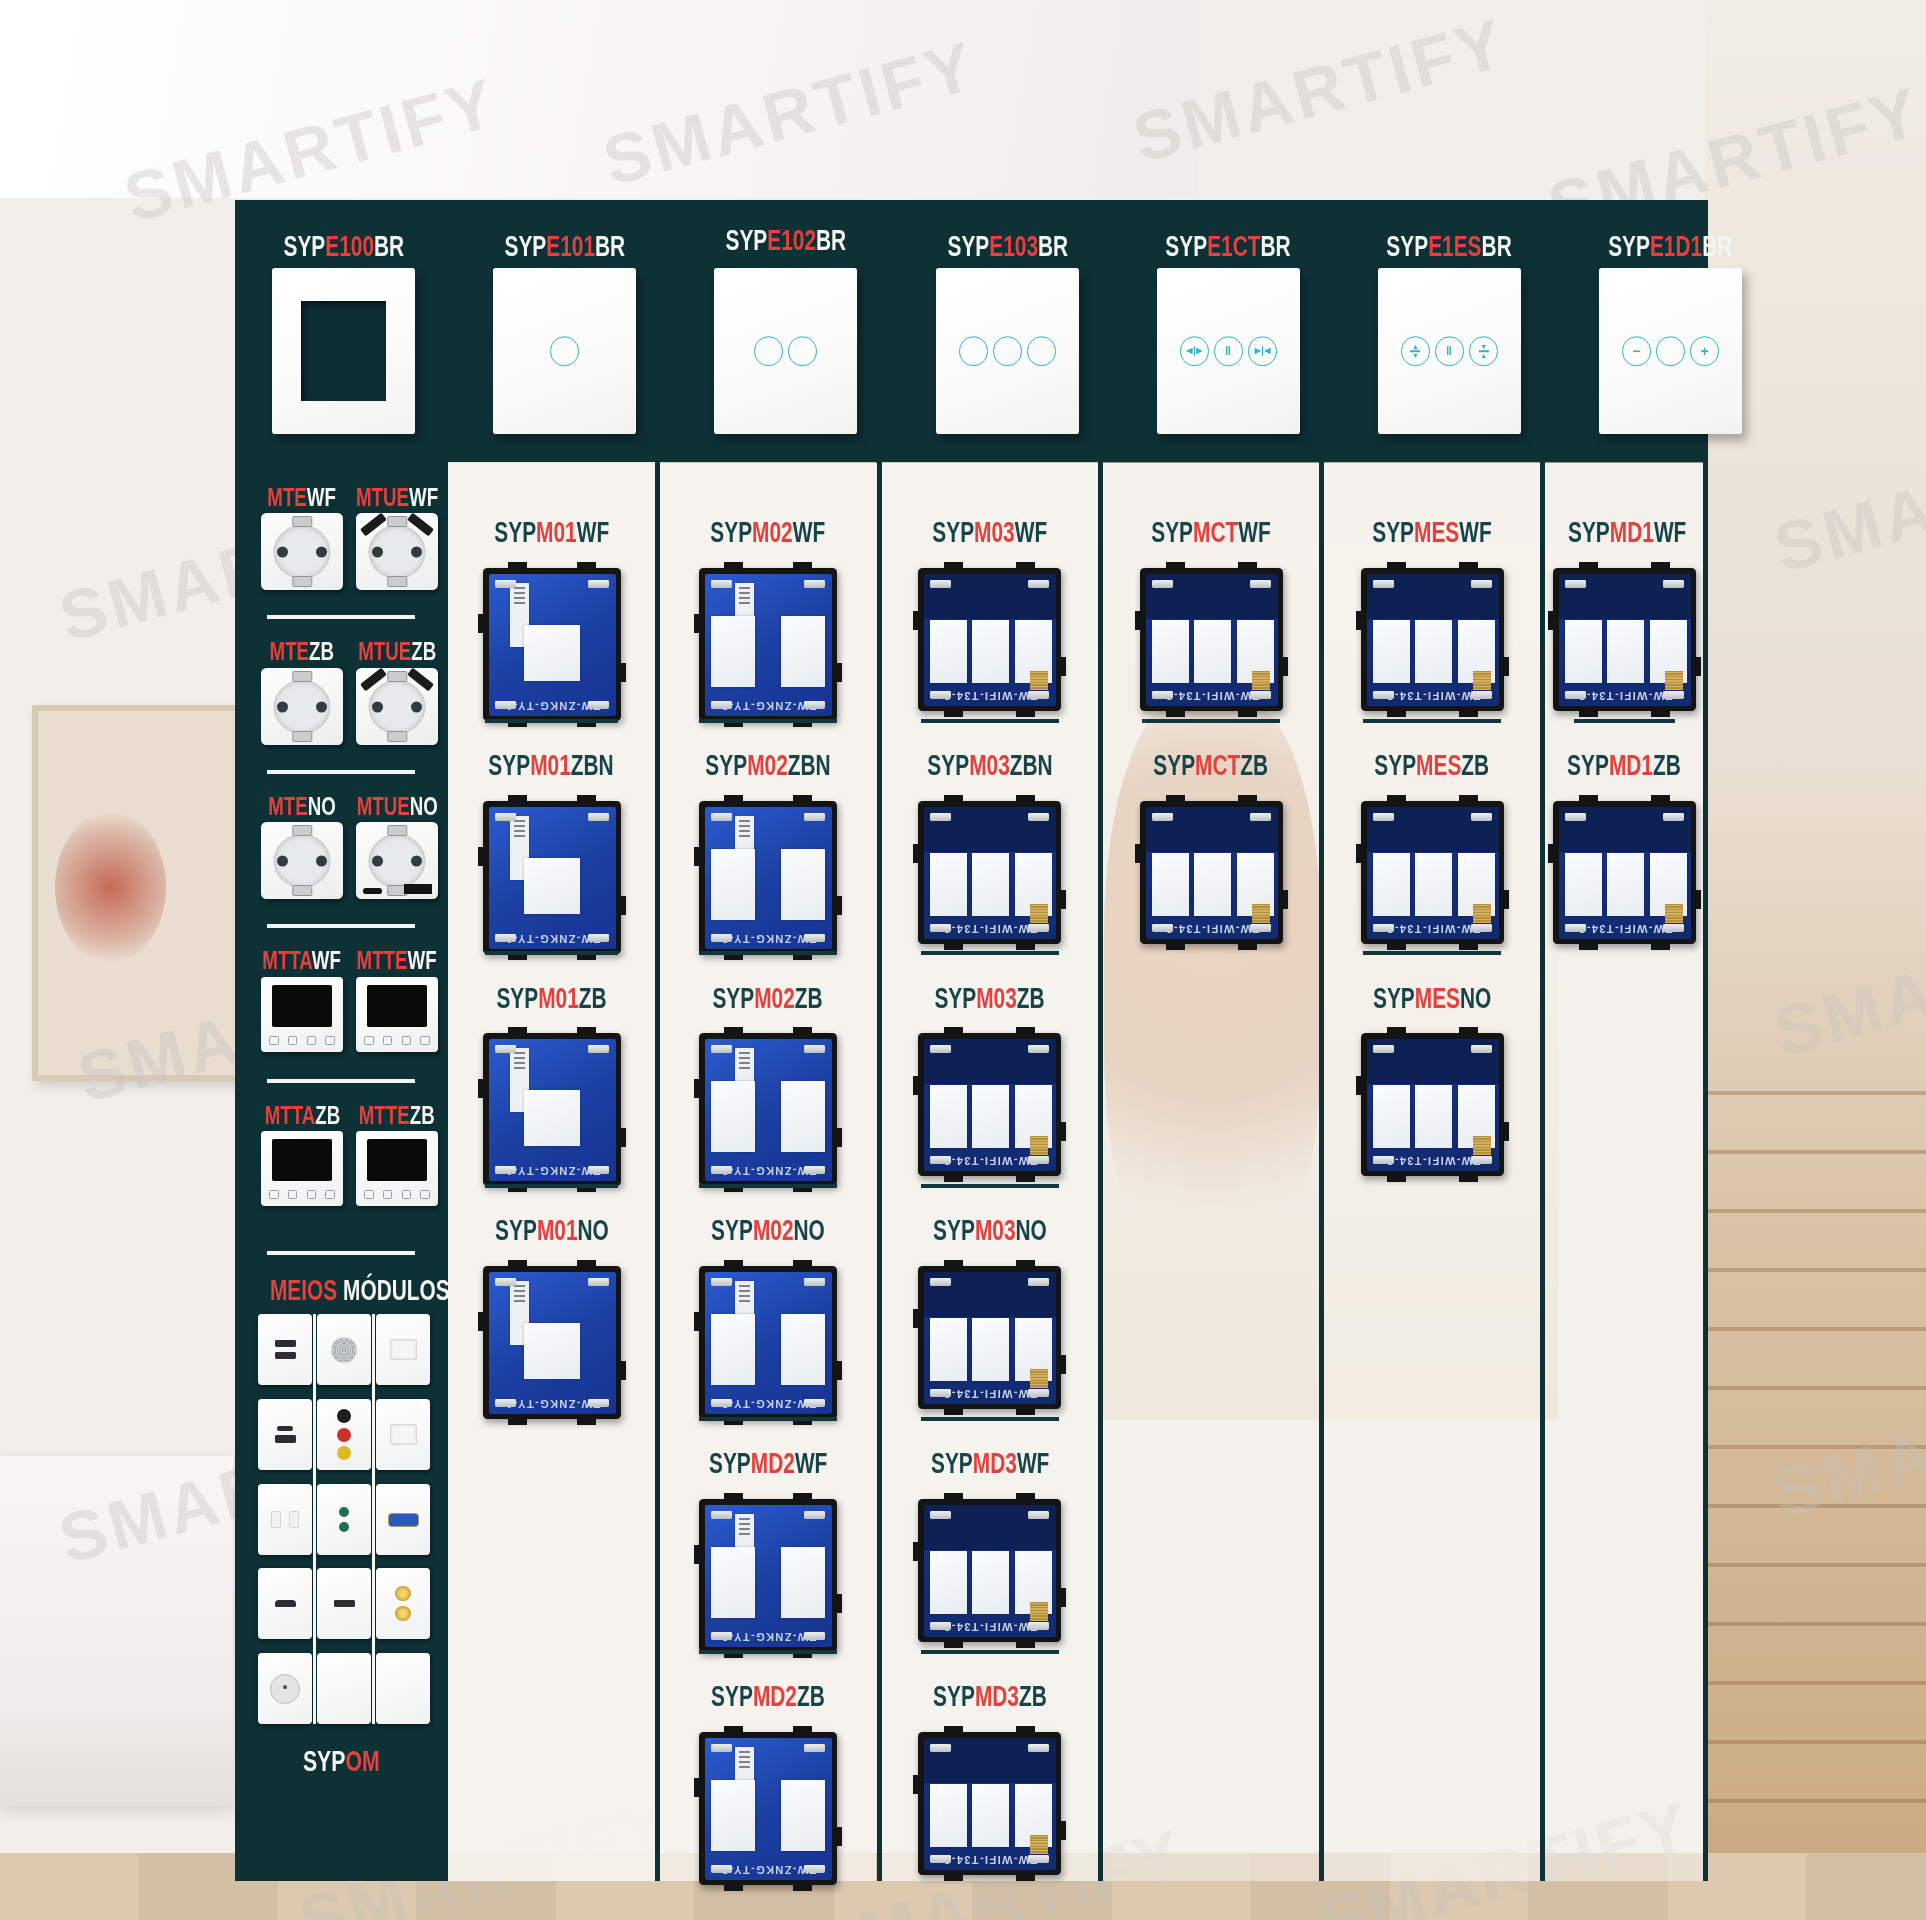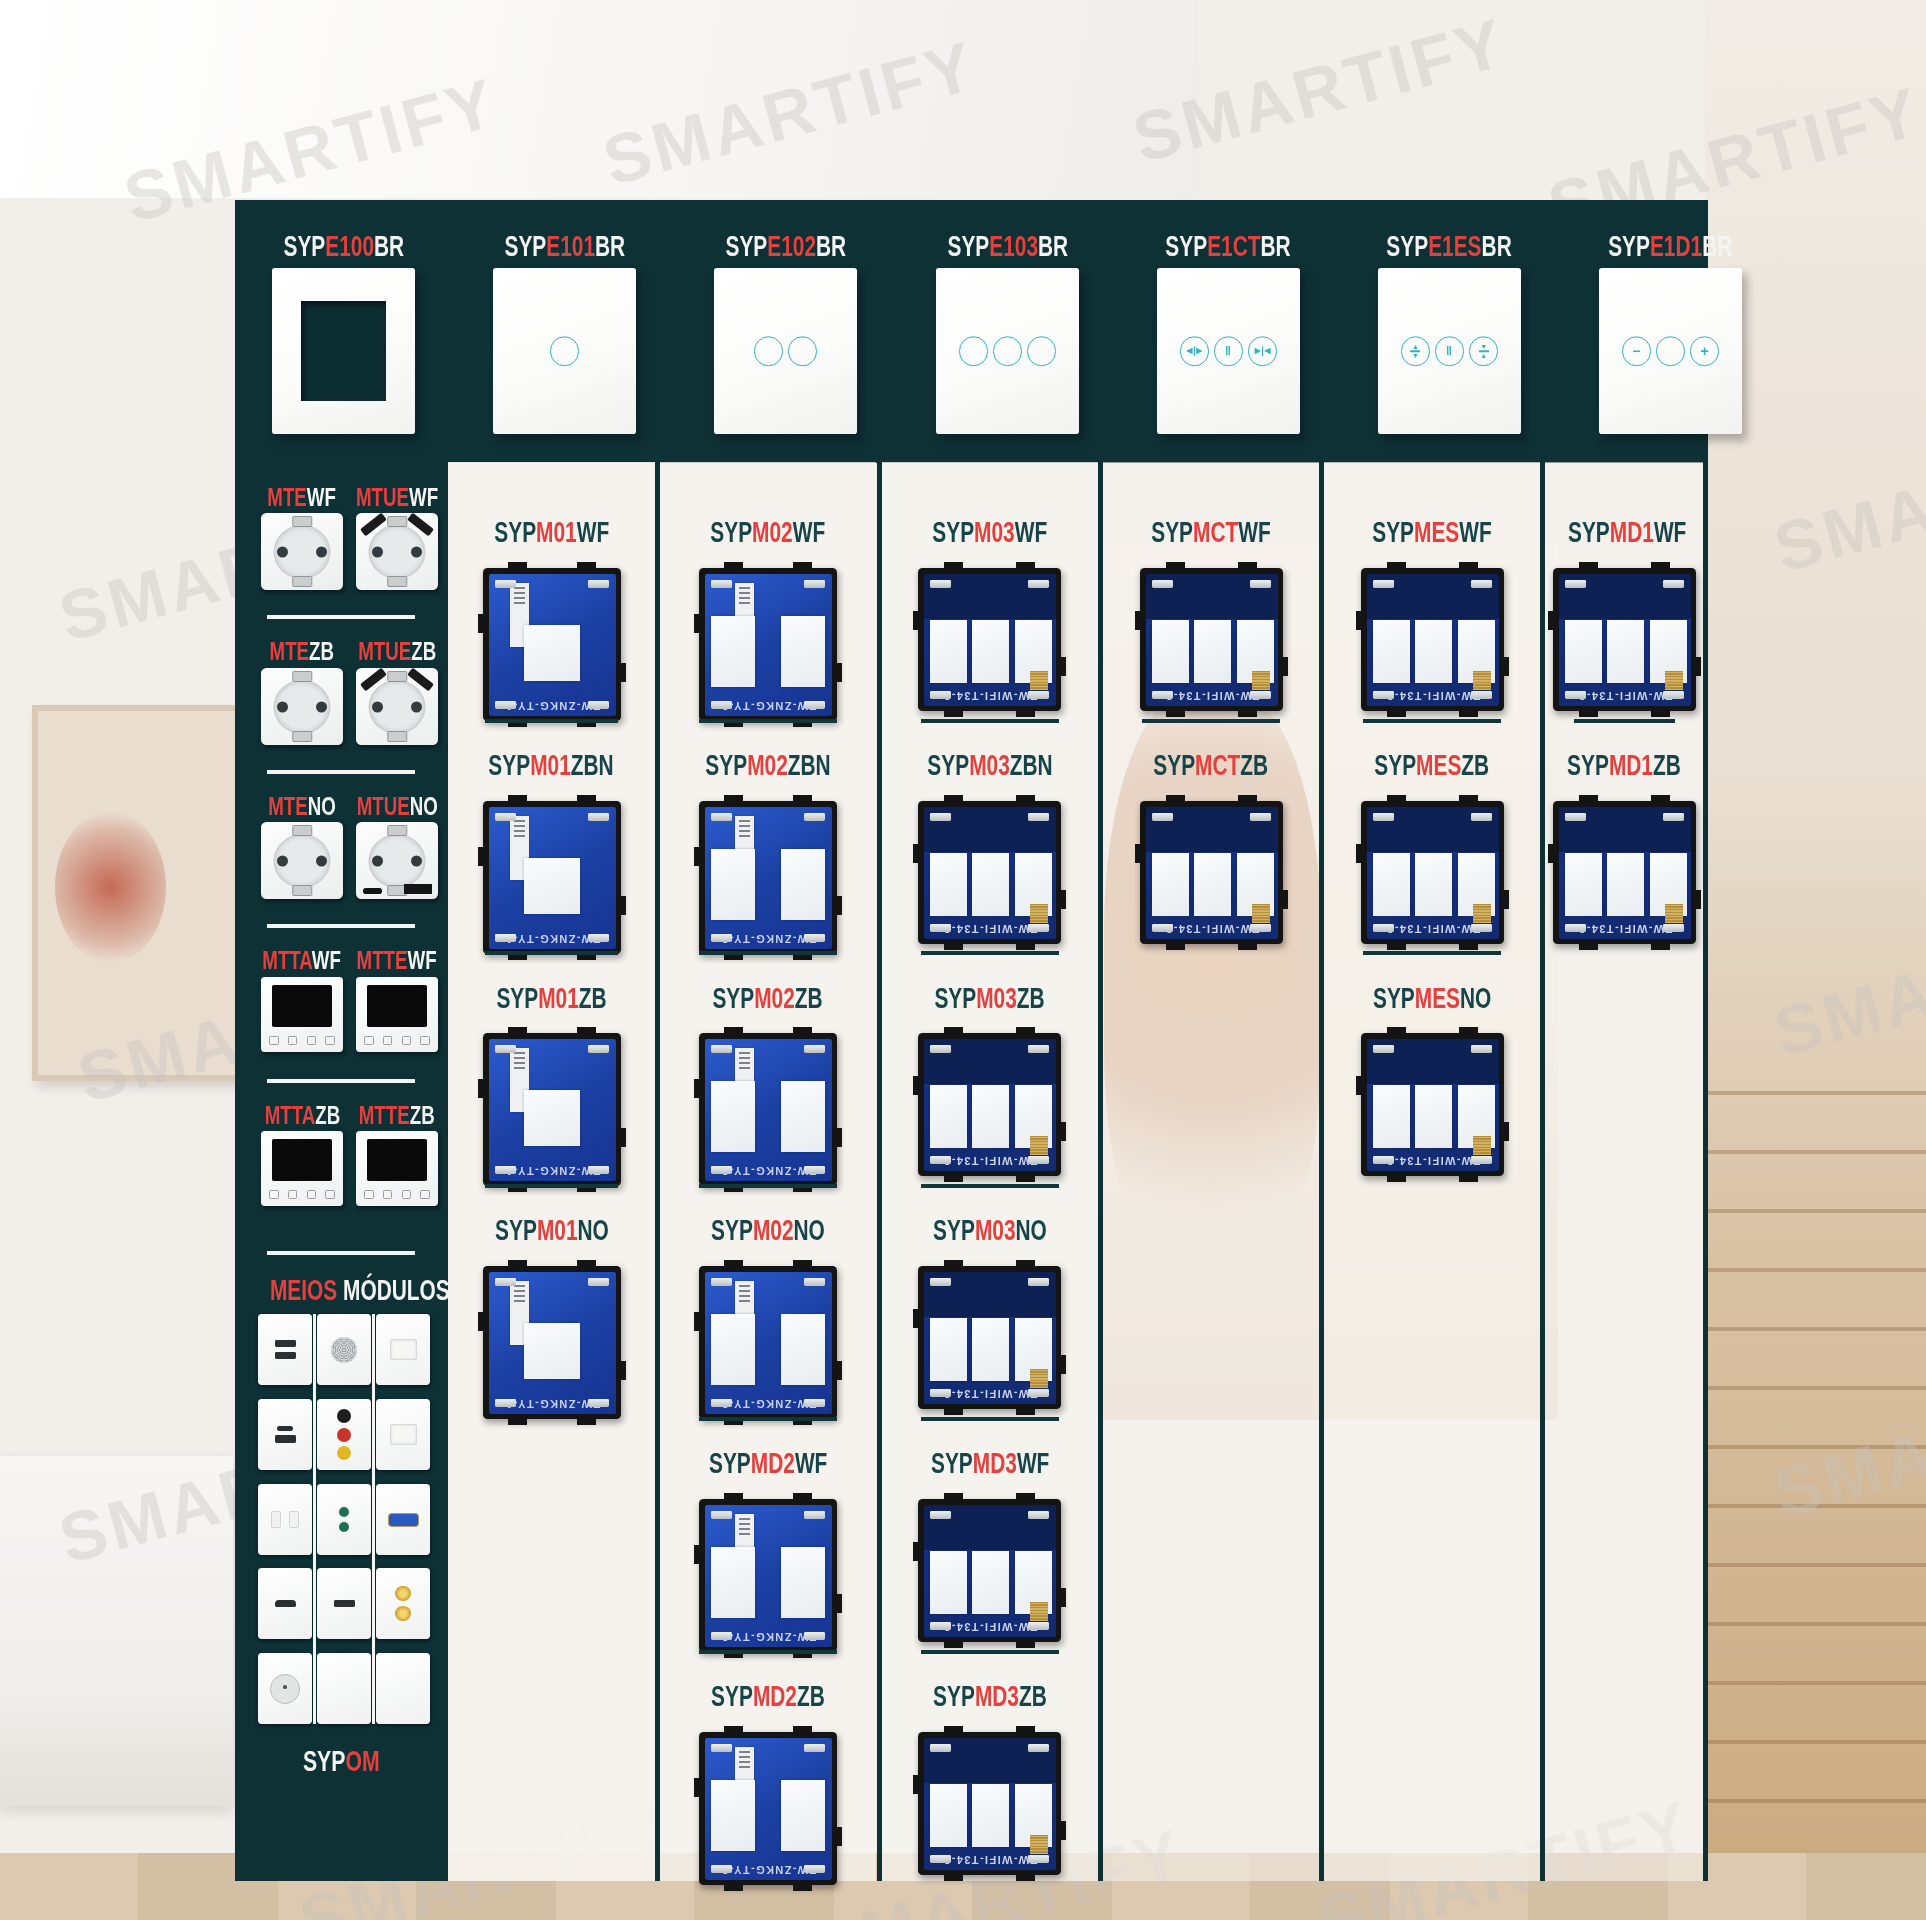--- a/index.html
+++ b/index.html
@@ -152,21 +152,21 @@
       <div class="abs panel" style="left:272px;top:268px">
         <div class="panel-hole"></div>
       </div>
       <div class="abs plabel" style="left:463px;top:230px;width:203px">
            <span class="cond"><span>SYP</span><span class="red">E101</span><span>BR</span></span></div>
       <div class="abs panel" style="left:493px;top:268px">
         <div class="ringrow">
           <div class="ring"></div>
         </div>
       </div>
-      <div class="abs plabel" style="left:684px;top:230px;width:203px">
+      <div class="abs plabel" style="left:684px;top:224px;width:203px">
            <span class="cond"><span>SYP</span><span class="red">E102</span><span>BR</span></span></div>
       <div class="abs panel" style="left:714px;top:268px">
         <div class="ringrow">
           <div class="ring"></div>
           <div class="ring"></div>
         </div>
       </div>
       <div class="abs plabel" style="left:906px;top:230px;width:203px">
            <span class="cond"><span>SYP</span><span class="red">E103</span><span>BR</span></span></div>
       <div class="abs panel" style="left:936px;top:268px">

